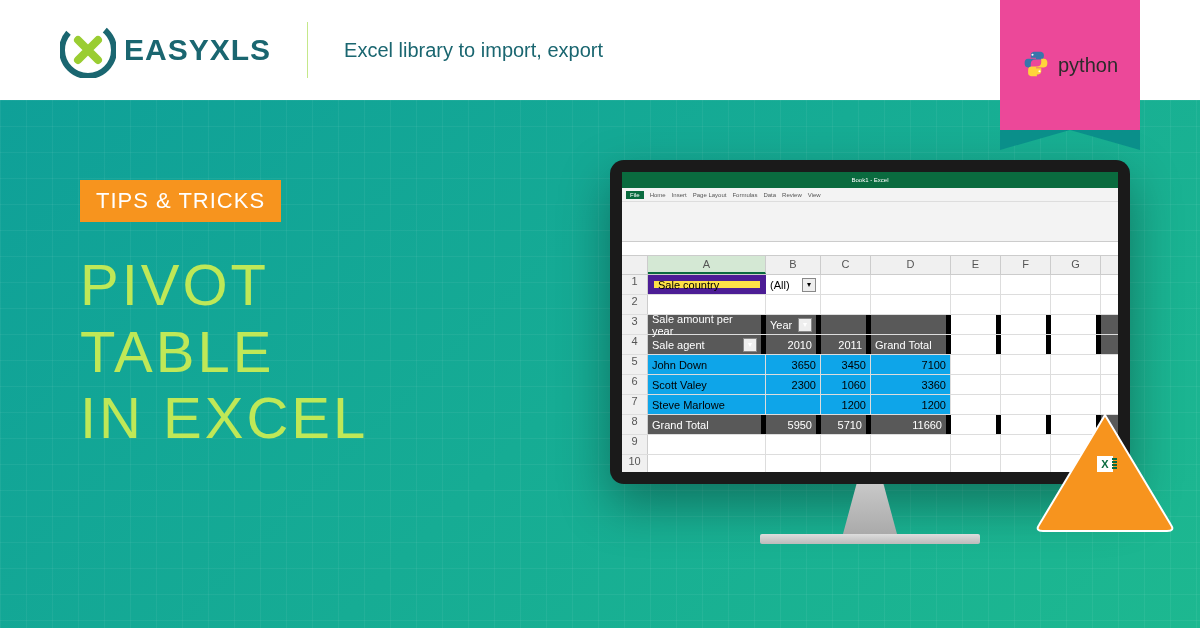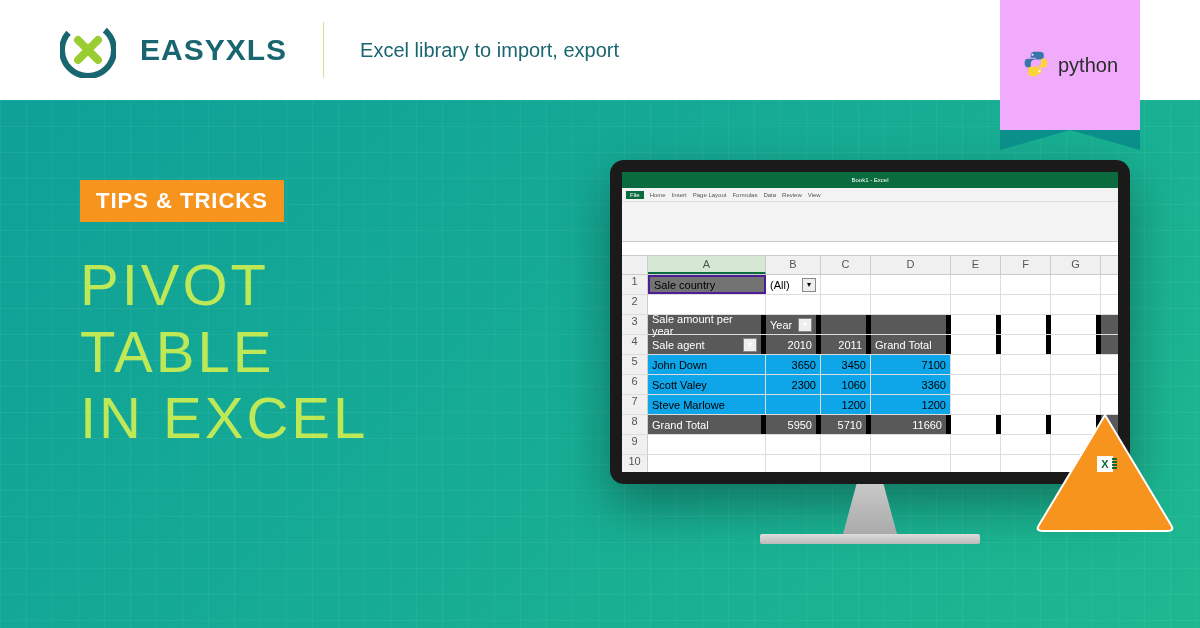--- a/index.html
+++ b/index.html
@@ -1,49 +1,49 @@
 <!DOCTYPE html>
 <html><head>
 <meta charset="utf-8">
 <style>
 *{margin:0;padding:0;box-sizing:border-box;font-family:Arial,Helvetica,sans-serif}
 body{width:1200px;height:628px;overflow:hidden}
 .header{height:100px;background:#fff;display:flex;align-items:center;padding:0 60px;position:relative;z-index:10}
-.logo{display:flex;align-items:center;gap:24px}
+.logo{display:flex;align-items:center;gap:8px}
 .logo-mark{width:56px;height:56px;position:relative}
 .logo-text{font-size:30px;font-weight:700;letter-spacing:1px;color:#1a6670}
 .logo-text .easy{color:#1a6670}
 .logo-text .xls{color:#1a6670}
 .divider-v{width:1px;height:56px;background:#c5e88a;margin:0 36px}
 .tagline{font-size:20px;line-height:1.35;color:#1a6670}
-.ribbon{position:absolute;top:0;right:60px;width:140px;height:130px;background:#f0abfc;display:flex;align-items:center;justify-content:center;z-index:20}
+.ribbon{position:absolute;top:0;right:60px;width:140px;height:130px;background:#ec4899;display:flex;align-items:center;justify-content:center;z-index:20}
 .ribbon:after{content:"";position:absolute;bottom:-20px;left:0;border-left:70px solid #0a8f8a;border-right:70px solid #0a8f8a;border-bottom:20px solid transparent}
 .python-badge{display:flex;align-items:center;gap:8px;color:#2b2b2b;font-size:20px}
 .main{height:528px;background:linear-gradient(135deg,#0fa098 0%,#1db890 100%);position:relative;background-image:linear-gradient(rgba(255,255,255,.05) 1px,transparent 1px),linear-gradient(90deg,rgba(255,255,255,.05) 1px,transparent 1px),linear-gradient(135deg,#0fa098 0%,#1db890 100%);background-size:26px 26px,26px 26px,100% 100%}
 .left{position:absolute;left:80px;top:80px}
-.tips-badge{display:inline-block;background:#f7941e;color:#fff;font-size:22px;font-weight:700;padding:8px 16px;margin-bottom:30px;letter-spacing:1px}
+.tips-badge{display:inline-block;background:#f7941e;color:#fff;font-size:22px;font-weight:400;padding:8px 16px;margin-bottom:30px;letter-spacing:1px}
 .title{font-size:58px;font-weight:400;color:#bfe857;line-height:1.15;letter-spacing:3px}
 .monitor{position:absolute;right:70px;top:60px;width:520px}
 .screen-bezel{background:#1a1a1a;border-radius:14px;padding:12px;box-shadow:0 20px 50px rgba(0,0,0,.35)}
 .screen{background:#fff;height:300px;overflow:hidden;position:relative}
 .excel-titlebar{height:16px;background:#0a6b3f;display:flex;align-items:center;justify-content:center;color:#fff;font-size:6px}
 .excel-ribbon-tabs{height:14px;background:#f3f3f3;border-bottom:1px solid #ddd;display:flex;align-items:center;font-size:6px;padding:0 4px;gap:6px;color:#555}
 .excel-ribbon-tabs span:first-child{background:#0a6b3f;color:#fff;padding:1px 4px}
 .excel-ribbon{height:40px;background:#f3f3f3;border-bottom:1px solid #ccc}
 .formula-bar{height:14px;background:#fff;border-bottom:1px solid #ccc}
 .sheet{font-size:12px}
 .col-headers{display:flex;background:#f0f0f0;border-bottom:1px solid #ccc}
 .row-head{width:26px;background:#f0f0f0;border-right:1px solid #ccc;text-align:center;font-size:11px;color:#555}
 .col-h{border-right:1px solid #ccc;text-align:center;font-size:11px;color:#555;padding:2px 0}
 .cA{width:118px}.cB{width:55px}.cC{width:50px}.cD{width:80px}.cE{width:50px}.cF{width:50px}.cG{width:50px}
 .cA.col-h{background:#d4e8d4;border-bottom:2px solid #0a6b3f}
 .srow{display:flex;border-bottom:1px solid #ddd}
 .cell{border-right:1px solid #ddd;padding:2px 4px;font-size:11px;height:19px;display:flex;align-items:center}
 .cell.num{justify-content:flex-end}
-.r1 .cA{background:#737373;border:2px solid #4c1d95}
+.r1 .cA{background:#fde047;border:6px solid #4c1d95}
 .dark{background:#595959;color:#fff}
 .dark .cell{border-right:5px solid #000000}
 .lightg{background:#0ea5e9}
 .dd-btn{width:14px;height:14px;border:1px solid #888;background:#eee;margin-left:auto;display:flex;align-items:center;justify-content:center;font-size:8px}
 .stand{width:90px;height:50px;background:linear-gradient(#c8c8c8,#aaa);margin:0 auto;clip-path:polygon(35% 0,65% 0,80% 100%,20% 100%)}
 .base{width:220px;height:10px;background:linear-gradient(#ddd,#bbb);margin:0 auto;border-radius:2px}
 .warn-badge{position:absolute;right:25px;bottom:95px;width:140px;height:120px;z-index:30}
 .tri{position:absolute;inset:0;display:flex;flex-direction:column;align-items:center;justify-content:center;color:#fff;text-align:center;padding-top:24px}
 .tri svg{position:absolute;inset:0}
 .tri-text1{font-size:18px;font-weight:700}

